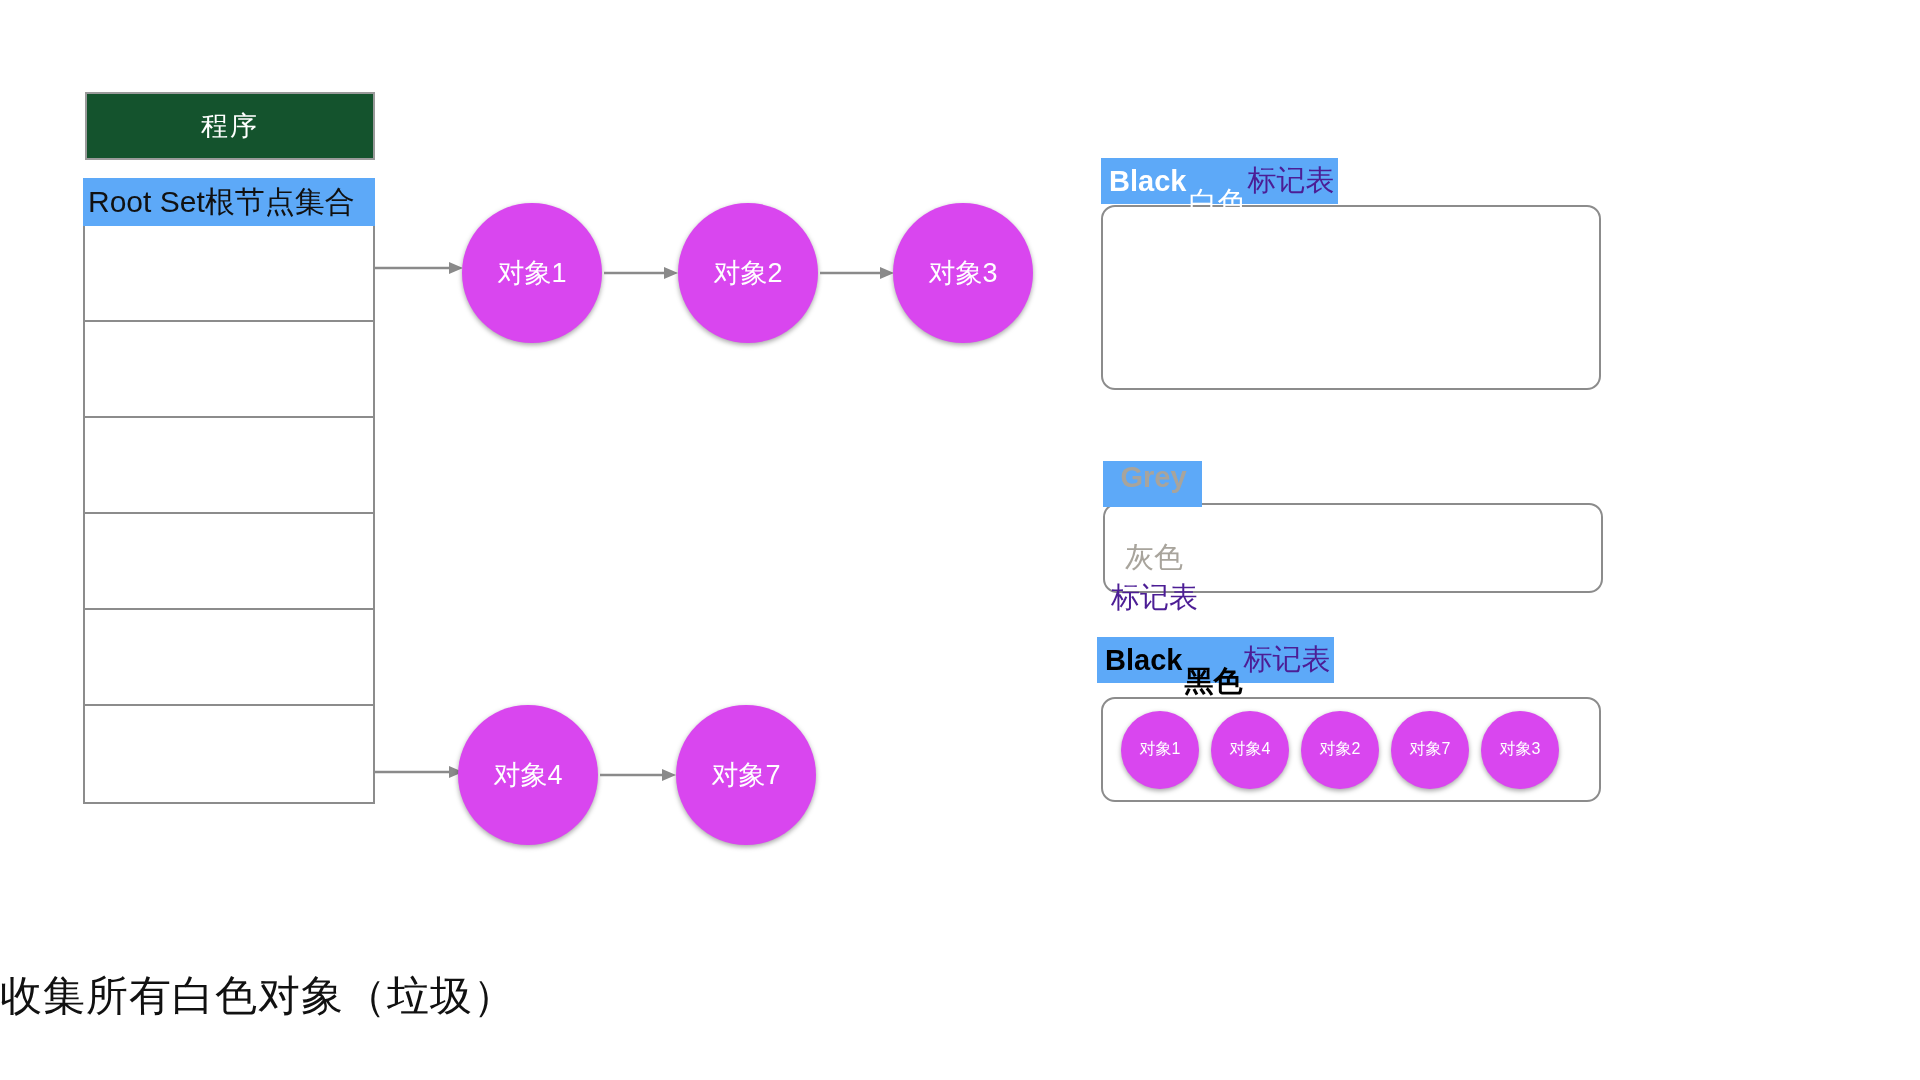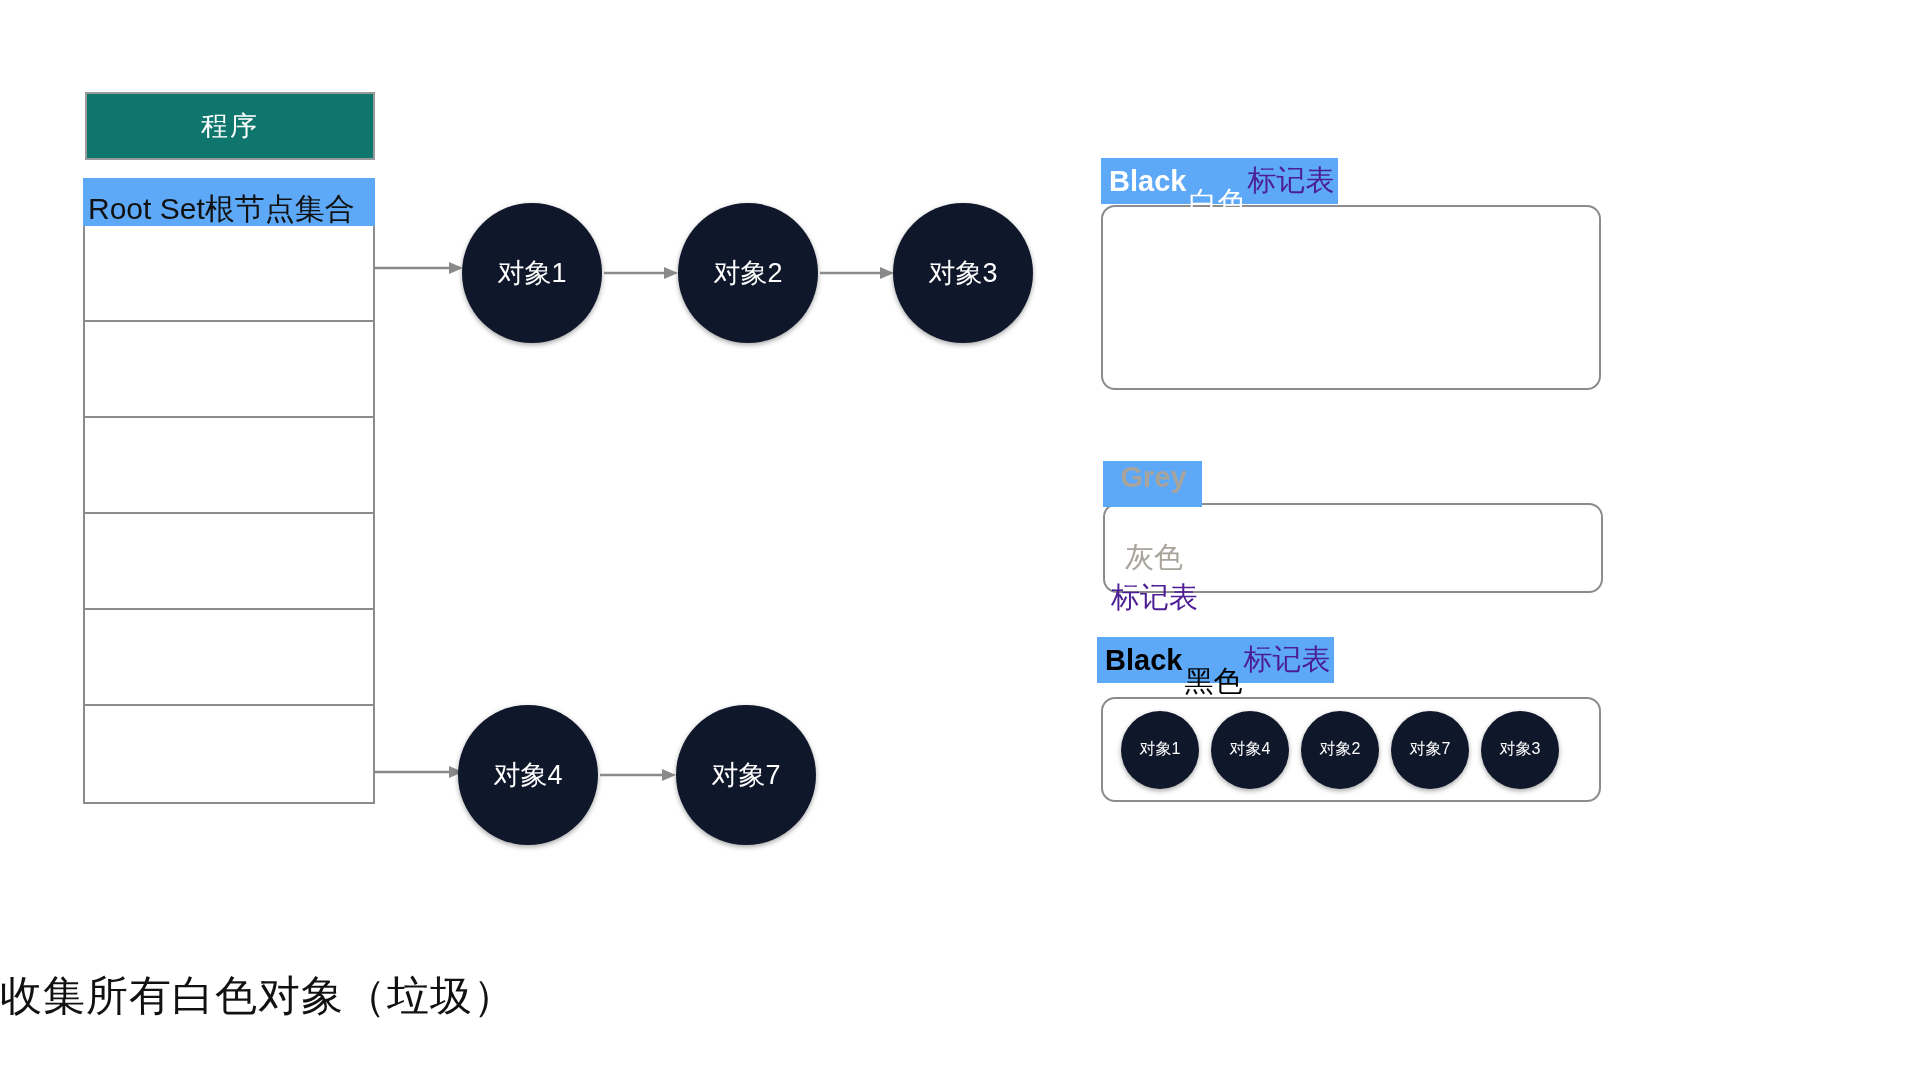--- a/index.html
+++ b/index.html
@@ -16,21 +16,21 @@
     -webkit-font-smoothing: antialiased;
   }
 
   
   #program-box {
     position: absolute;
     left: 85px;
     top: 92px;
     width: 290px;
     height: 68px;
-    background: #0f766e;
+    background: #14532d;
     border: 2px solid #9a9a9a;
     box-sizing: border-box;
     display: flex;
     align-items: center;
     justify-content: center;
   }
   #program-box .label {
     color: #ffffff;
     font-size: 27px;
     letter-spacing: 2px;
@@ -41,21 +41,21 @@
     left: 83px;
     top: 178px;
     width: 292px;
     box-sizing: border-box;
   }
   #rootset-header {
     background: #5DA9F8;
     color: #111111;
     font-size: 30px;
     line-height: 1.12;
-    padding: 14px 0 4px 5px;
+    padding: 7px 0 4px 5px;
     box-sizing: border-box;
     height: 48px;
     white-space: nowrap;
     overflow: visible;
   }
   #rootset-rows {
     border: 2px solid #8c8c8c;
     border-top: none;
     box-sizing: border-box;
     background: #ffffff;
@@ -65,21 +65,21 @@
     border-bottom: 2px solid #8c8c8c;
     box-sizing: border-box;
     background: #ffffff;
   }
   .rootset-row:last-child { border-bottom: none; }
 
   
   .obj-node {
     position: absolute;
     border-radius: 50%;
-    background: #0f172a;
+    background: #d946ef;
     color: #ffffff;
     display: flex;
     align-items: center;
     justify-content: center;
     box-shadow: 0 2px 5px rgba(0,0,0,0.35);
   }
   .obj-node.big {
     width: 140px;
     height: 140px;
     font-size: 27px;
@@ -119,21 +119,21 @@
     font-weight: bold;
     margin-right: 2px;
   }
   .mark-label .cn-colored {
     margin-right: 1px;
     margin-top: 44px;
   }
   .mark-label .cn-rest { color: #4c1d95; }
   .white-en, .white-cn { color: #ffffff; }
   .grey-en, .grey-cn { color: #a8a49c; }
-  .black-en, .black-cn { color: #000000; }
+  .black-en, .black-cn { color: #000000; font-weight: bold; }
 
   .mark-box {
     position: absolute;
     background: #ffffff;
     border: 2px solid #8c8c8c;
     border-radius: 14px;
     box-sizing: border-box;
     z-index: 1;
   }
   #black-box {

